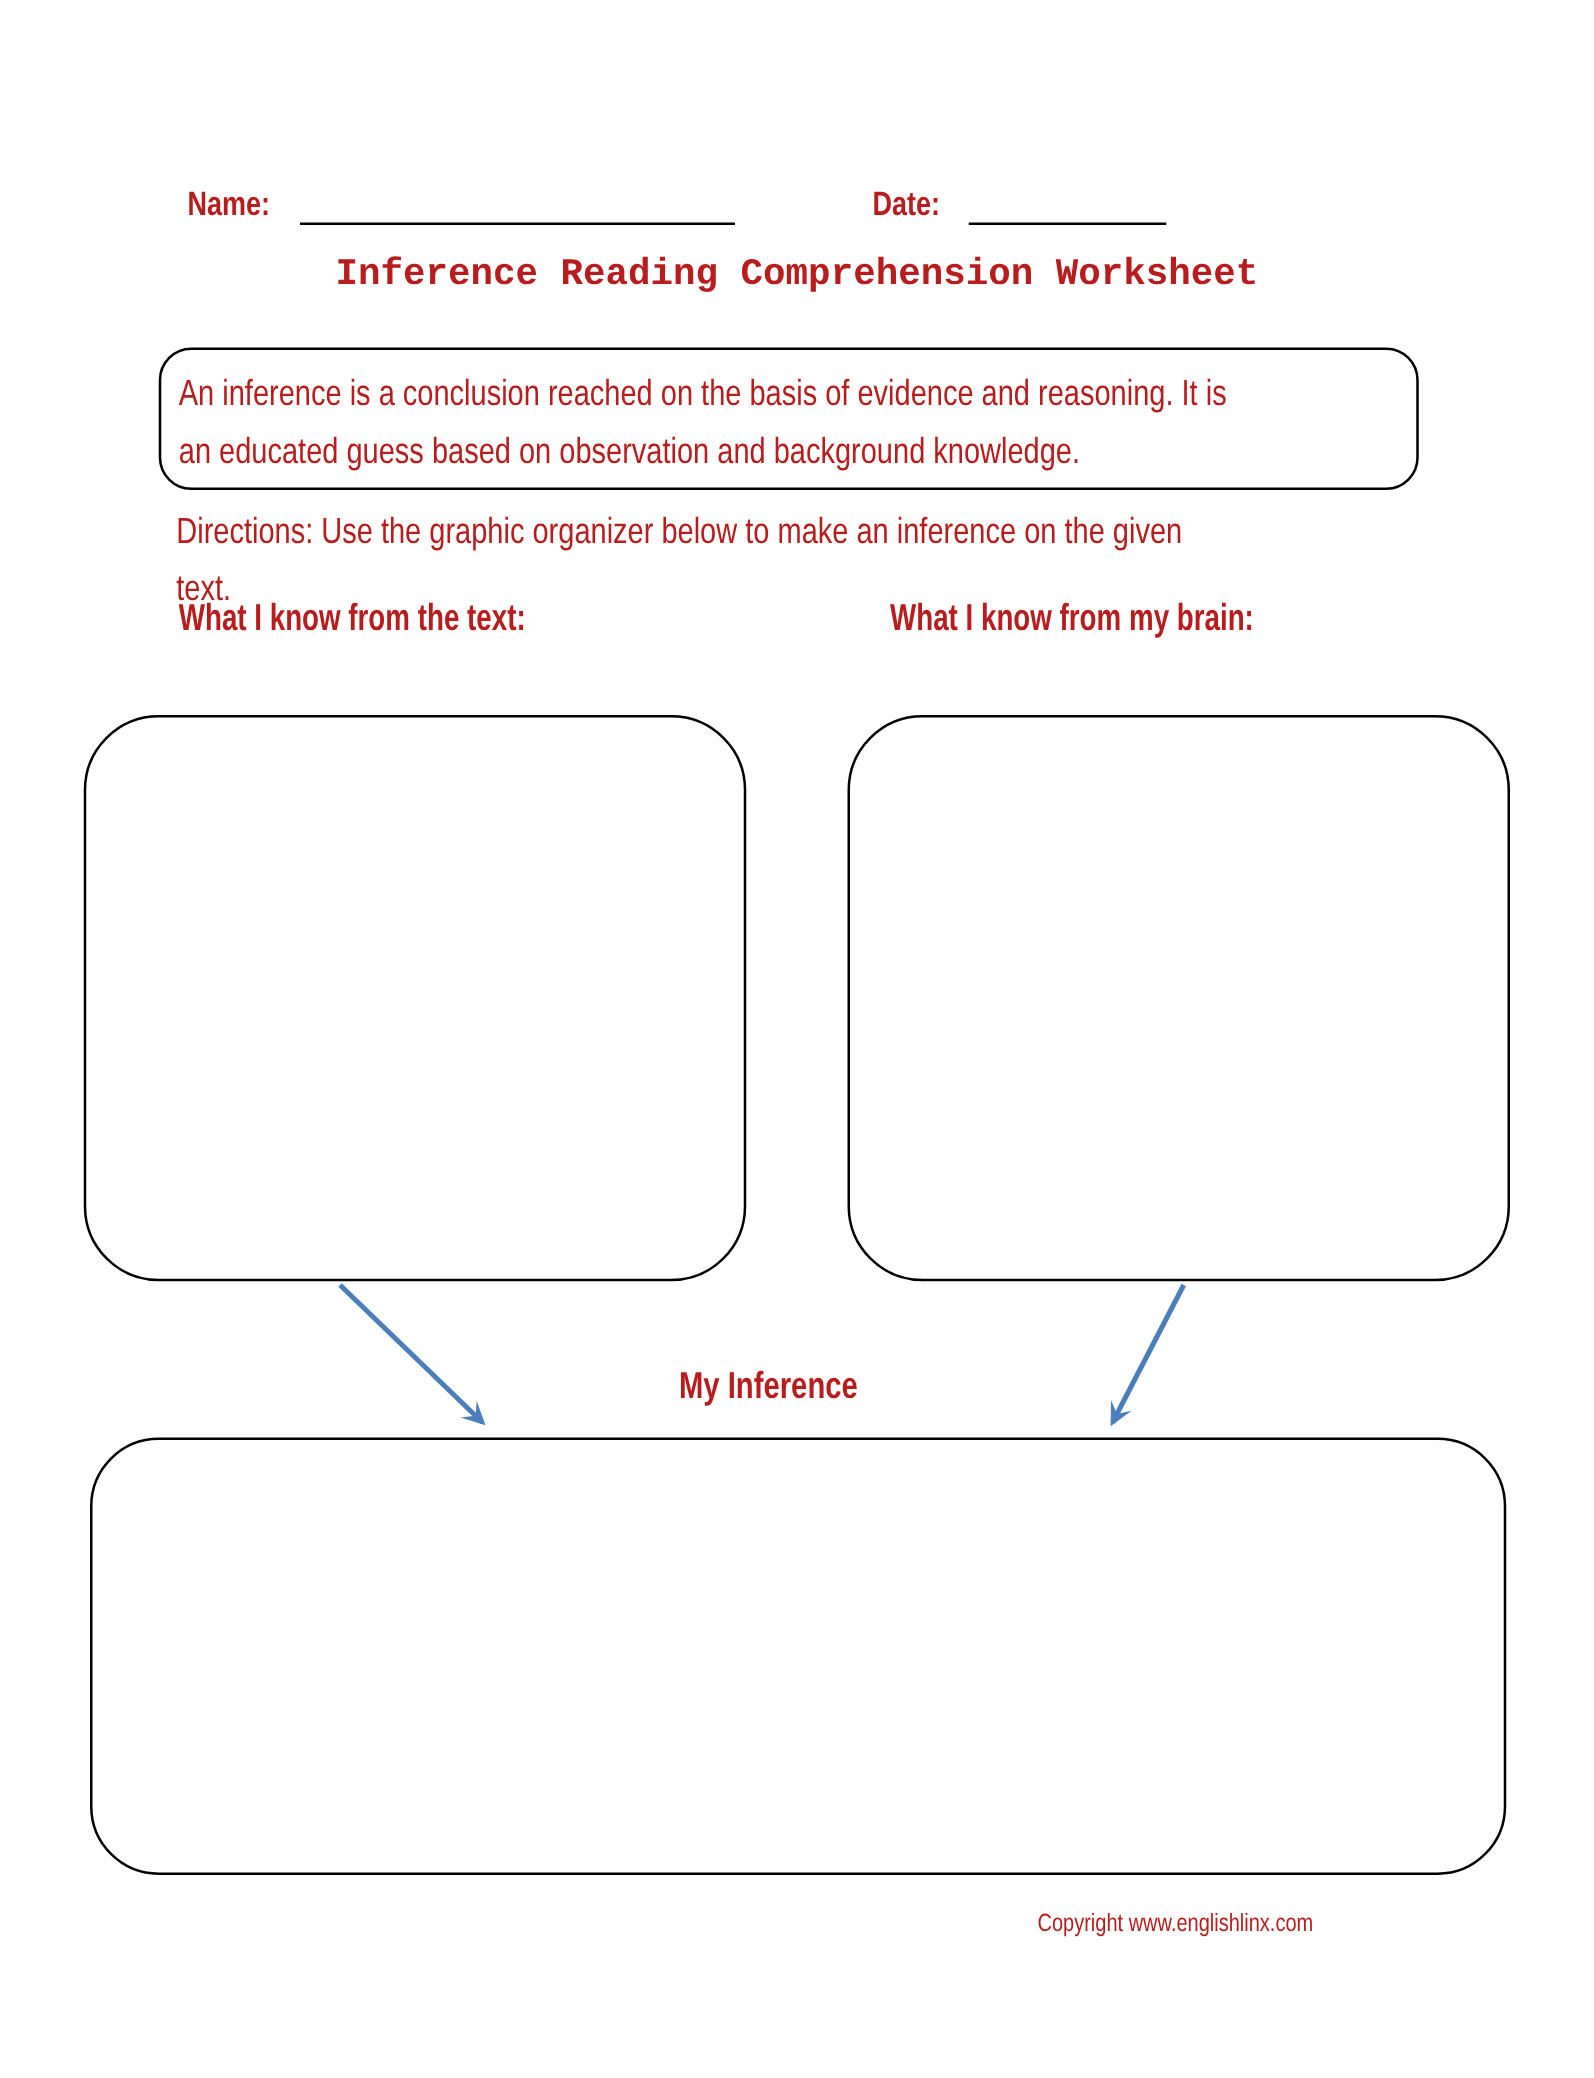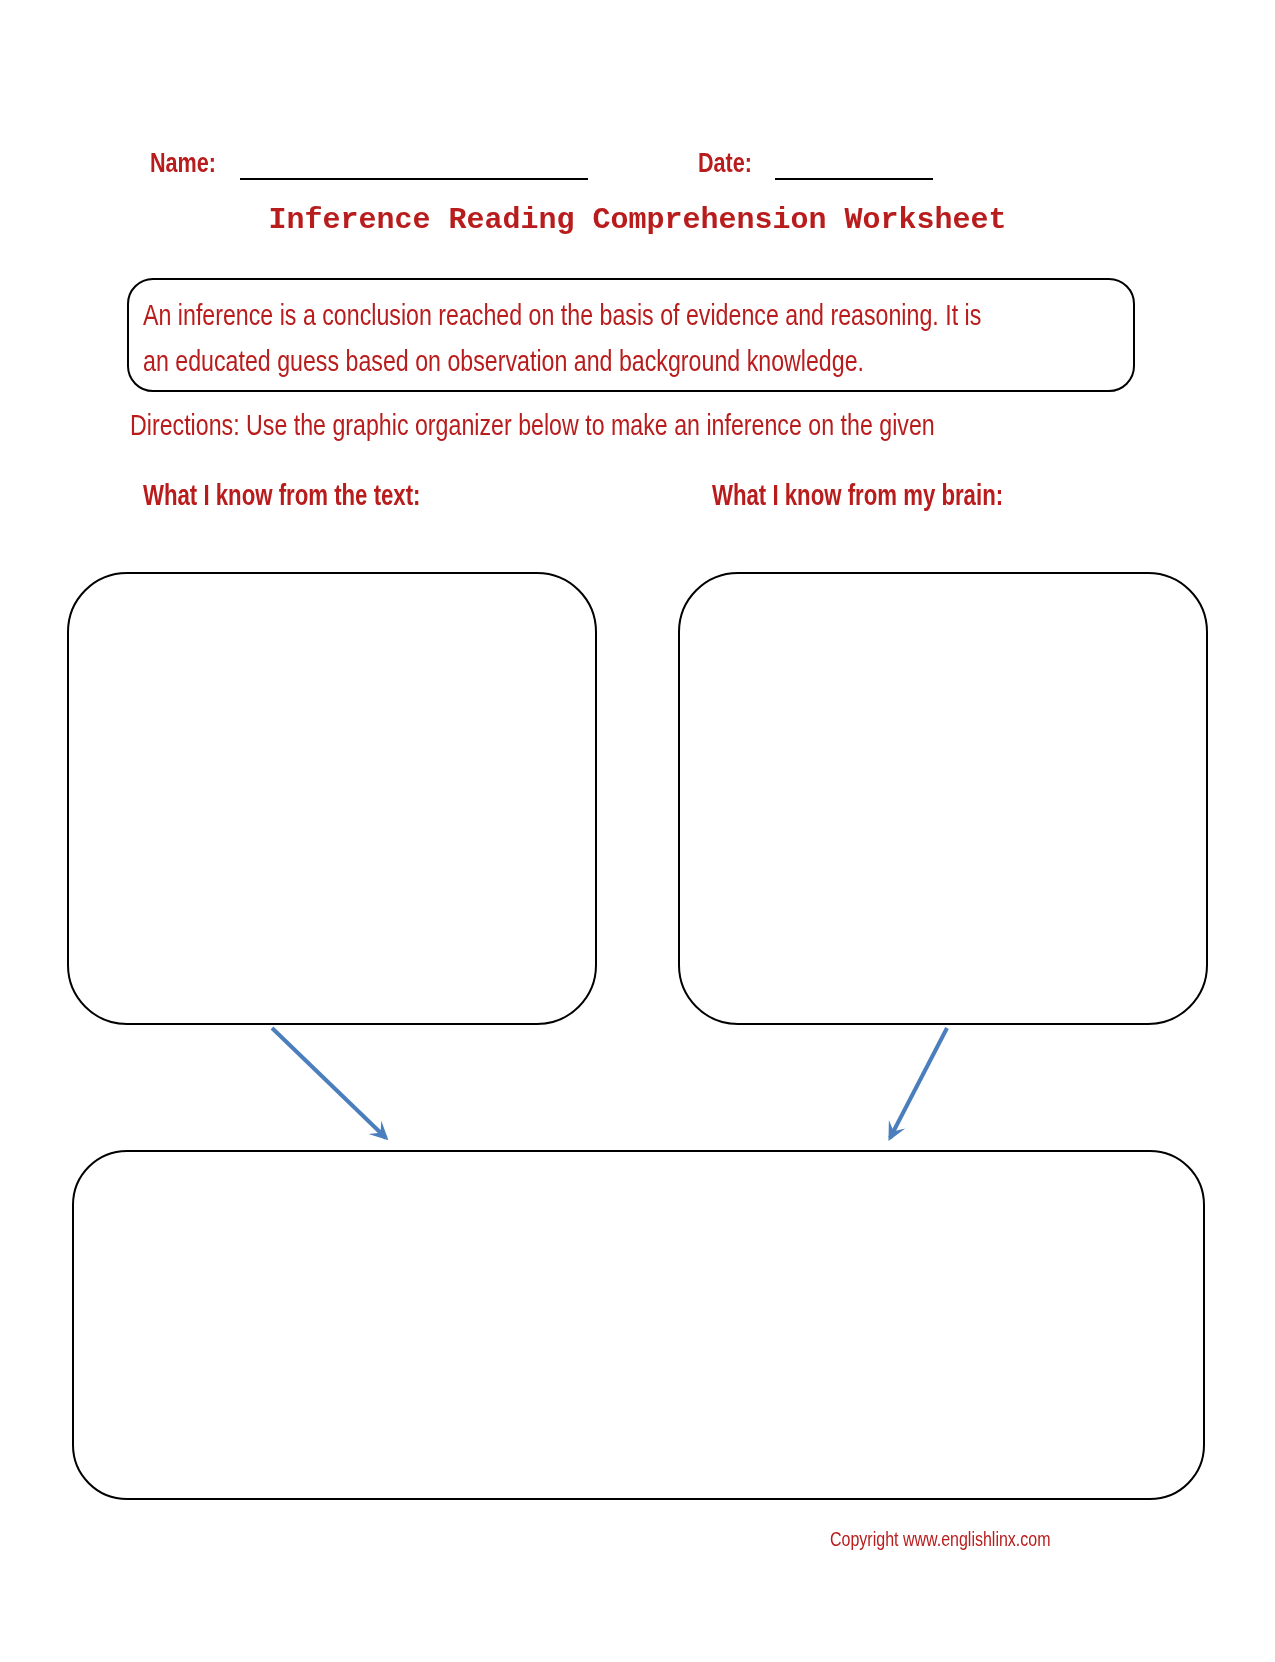--- a/index.html
+++ b/index.html
@@ -123,22 +123,23 @@
   <div class="abs write-line" style="left:775px; top:177px; width:158px;"></div>
 
   <div class="abs doc-title" style="left:0; top:203px;font-family:Liberation Mono, monospace;">Inference Reading Comprehension Worksheet</div>
 
   <div class="abs def-box"></div>
   <div class="abs body-text" style="left:143px; top:292px;">
     <div><span class="cx">An inference is a conclusion reached on the basis of evidence and reasoning. It is</span></div>
     <div><span class="cx">an educated guess based on observation and background knowledge.</span></div>
   </div>
 
-  <div class="abs body-text" style="left:130px; top:402px;text-decoration:underline;">
+  <div class="abs body-text" style="left:141px; top:402px;text-decoration:underline;">
     <div><span class="cx">Directions: Use the graphic organizer below to make an inference on the given</span></div>
+    <div><span class="cx">text.</span></div>
   </div>
 
   <div class="abs section-label" style="left:143px; top:478px;">
     <span class="cx">What I know from the text:</span>
   </div>
   <div class="abs section-label" style="left:712px; top:478px;">
     <span class="cx">What I know from my brain:</span>
   </div>
 
   <div class="abs org-box" style="left:67px; top:572px;"></div>
@@ -147,19 +148,22 @@
   <svg class="arrows" viewBox="0 0 1275 1662">
     <defs>
       <marker id="ah" viewBox="0 0 10 10" refX="7.5" refY="5" markerWidth="5.5" markerHeight="5.5" orient="auto-start-reverse">
         <path d="M 0.5 0.8 L 9 5 L 0.5 9.2 L 4 5 z" fill="#4a7ebc"></path>
       </marker>
     </defs>
     <line x1="272" y1="1028" x2="386" y2="1138" stroke="#4a7ebc" stroke-width="4" marker-end="url(#ah)"></line>
     <line x1="947" y1="1028" x2="890" y2="1138" stroke="#4a7ebc" stroke-width="4" marker-end="url(#ah)"></line>
   </svg>
 
+  <div class="abs inference-title">
+    <span class="cx-c" style="transform:scaleX(0.78);">My Inference</span>
+  </div>
   <div class="abs inference-box"></div>
 
   <div class="abs copyright">
     <span class="cx">Copyright www.englishlinx.com</span>
   </div>
 
 </div>
 
 </body></html>

